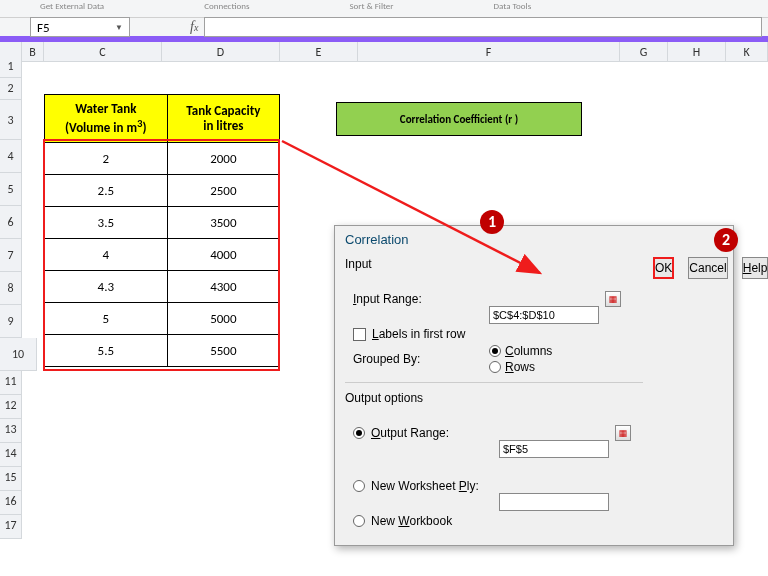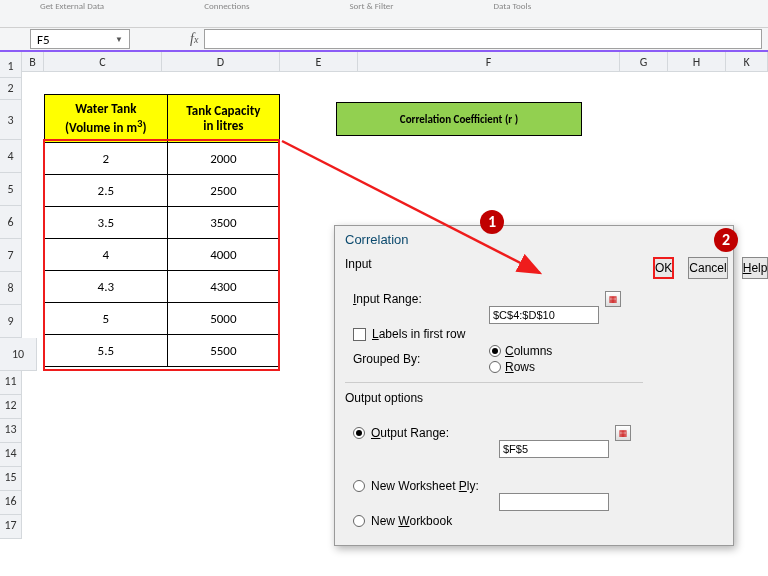--- a/index.html
+++ b/index.html
@@ -1,20 +1,20 @@
 <!DOCTYPE html>
 <html><head>
 <meta charset="utf-8">
 <style>
   * { box-sizing: border-box; margin: 0; padding: 0; }
   body { font-family: Calibri, Arial, sans-serif; font-size: 13px; background: #fff; color: #000; overflow: hidden; width: 768px; height: 576px; position: relative; }
   
-  .ribbon-stub { height: 28px; background: #f4f5f6; border-bottom: 1px solid #d0d0d0; display: flex; gap: 100px; padding: 0 40px; font-size: 9px; color: #888; }
-  
-  .namebox-row { display: flex; align-items: center; height: 24px; border-bottom: 2px solid #8b5cf6; background: #f4f5f6; }
+  .ribbon-stub { height: 18px; background: #f4f5f6; border-bottom: 1px solid #d0d0d0; display: flex; gap: 100px; padding: 0 40px; font-size: 9px; color: #888; }
+  
+  .namebox-row { display: flex; align-items: center; height: 24px; border-bottom: 6px solid #8b5cf6; background: #f4f5f6; }
   .namebox { width: 100px; height: 20px; border: 1px solid #a0a0a0; background: #fff; margin-left: 30px; display: flex; align-items: center; padding: 0 6px; position: relative; }
   .namebox .dd { margin-left: auto; font-size: 8px; color: #555; }
   .fx-label { margin-left: 60px; font-style: italic; font-family: 'Times New Roman', serif; font-size: 14px; color: #555; }
   .fx-bar { flex: 1; height: 20px; border: 1px solid #a0a0a0; background: #fff; margin: 0 6px; }
   
   .sheet { position: relative; display: grid; grid-template-columns: 22px 22px 118px 118px 78px 262px 48px 58px 42px; }
   .col-head, .row-head { background: #f0f2f5; border-right: 1px solid #d4d8dc; border-bottom: 1px solid #d4d8dc; text-align: center; color: #333; font-size: 12px; height: 20px; line-height: 20px; }
   .corner { background: #f0f2f5; border-right: 1px solid #d4d8dc; border-bottom: 1px solid #d4d8dc; }
   .data-table { width: 236px; border-collapse: collapse; position: absolute; top: 0; left: 44px; }
   .data-table th { background: #ffff00; border: 1.5px solid #000; text-align: center; font-weight: bold; font-size: 13px; padding: 6px 4px; line-height: 1.2; }

